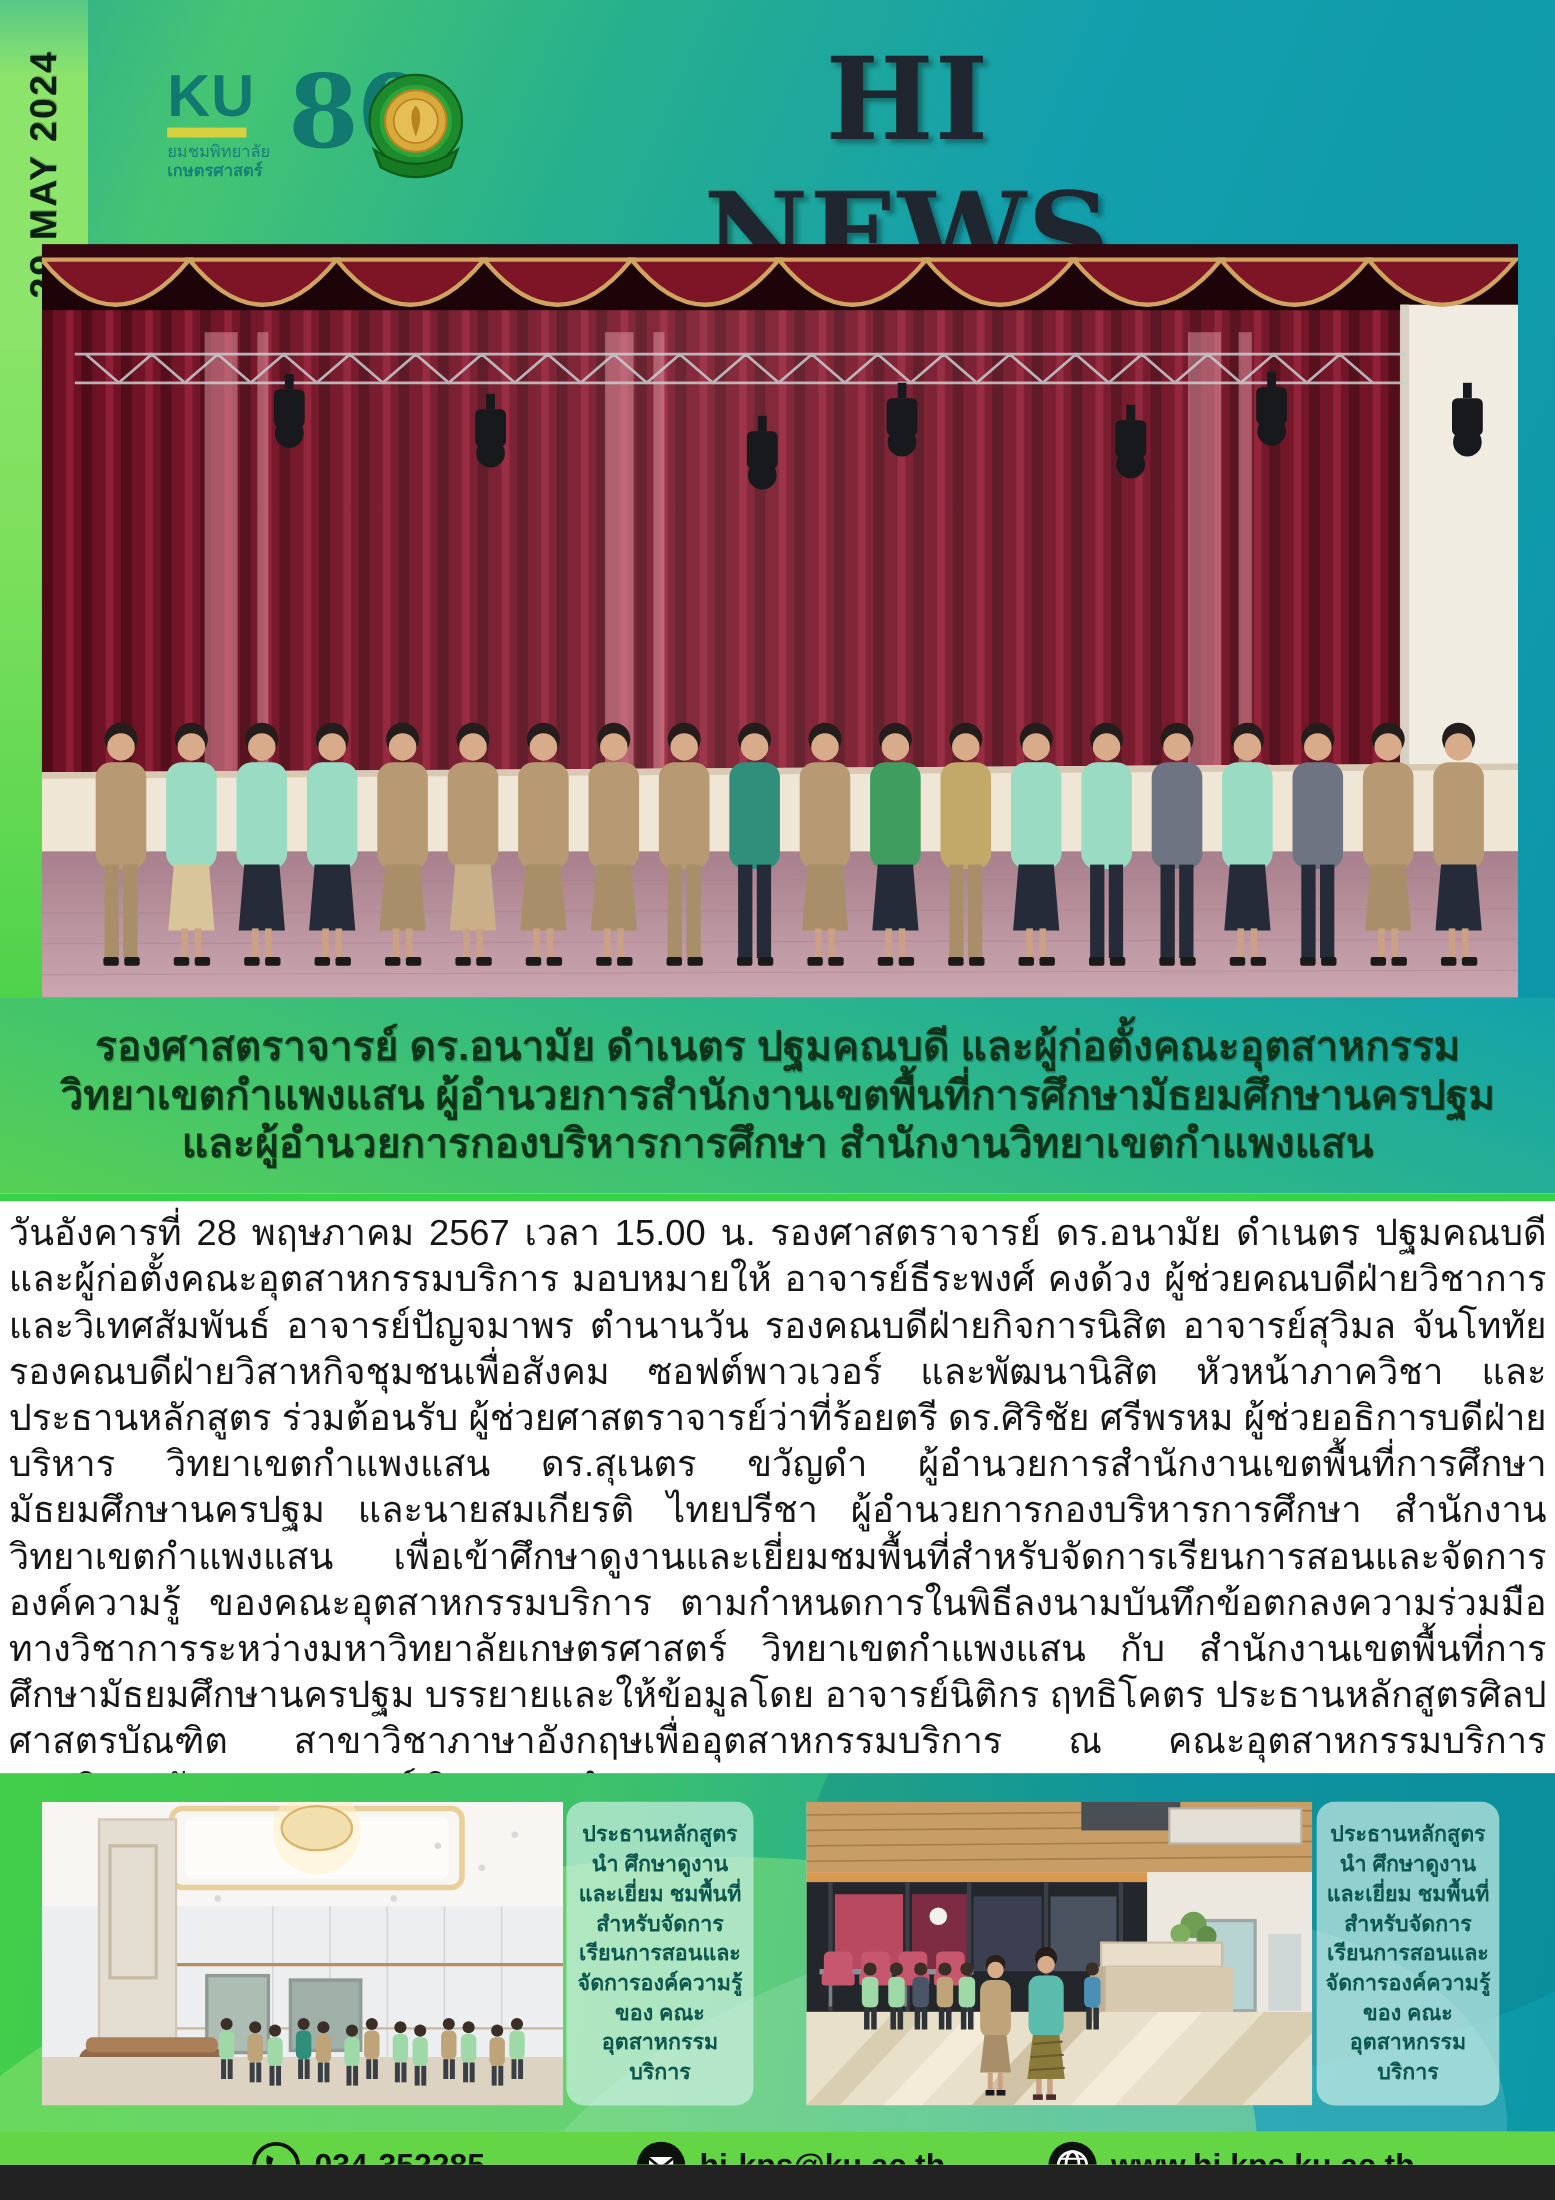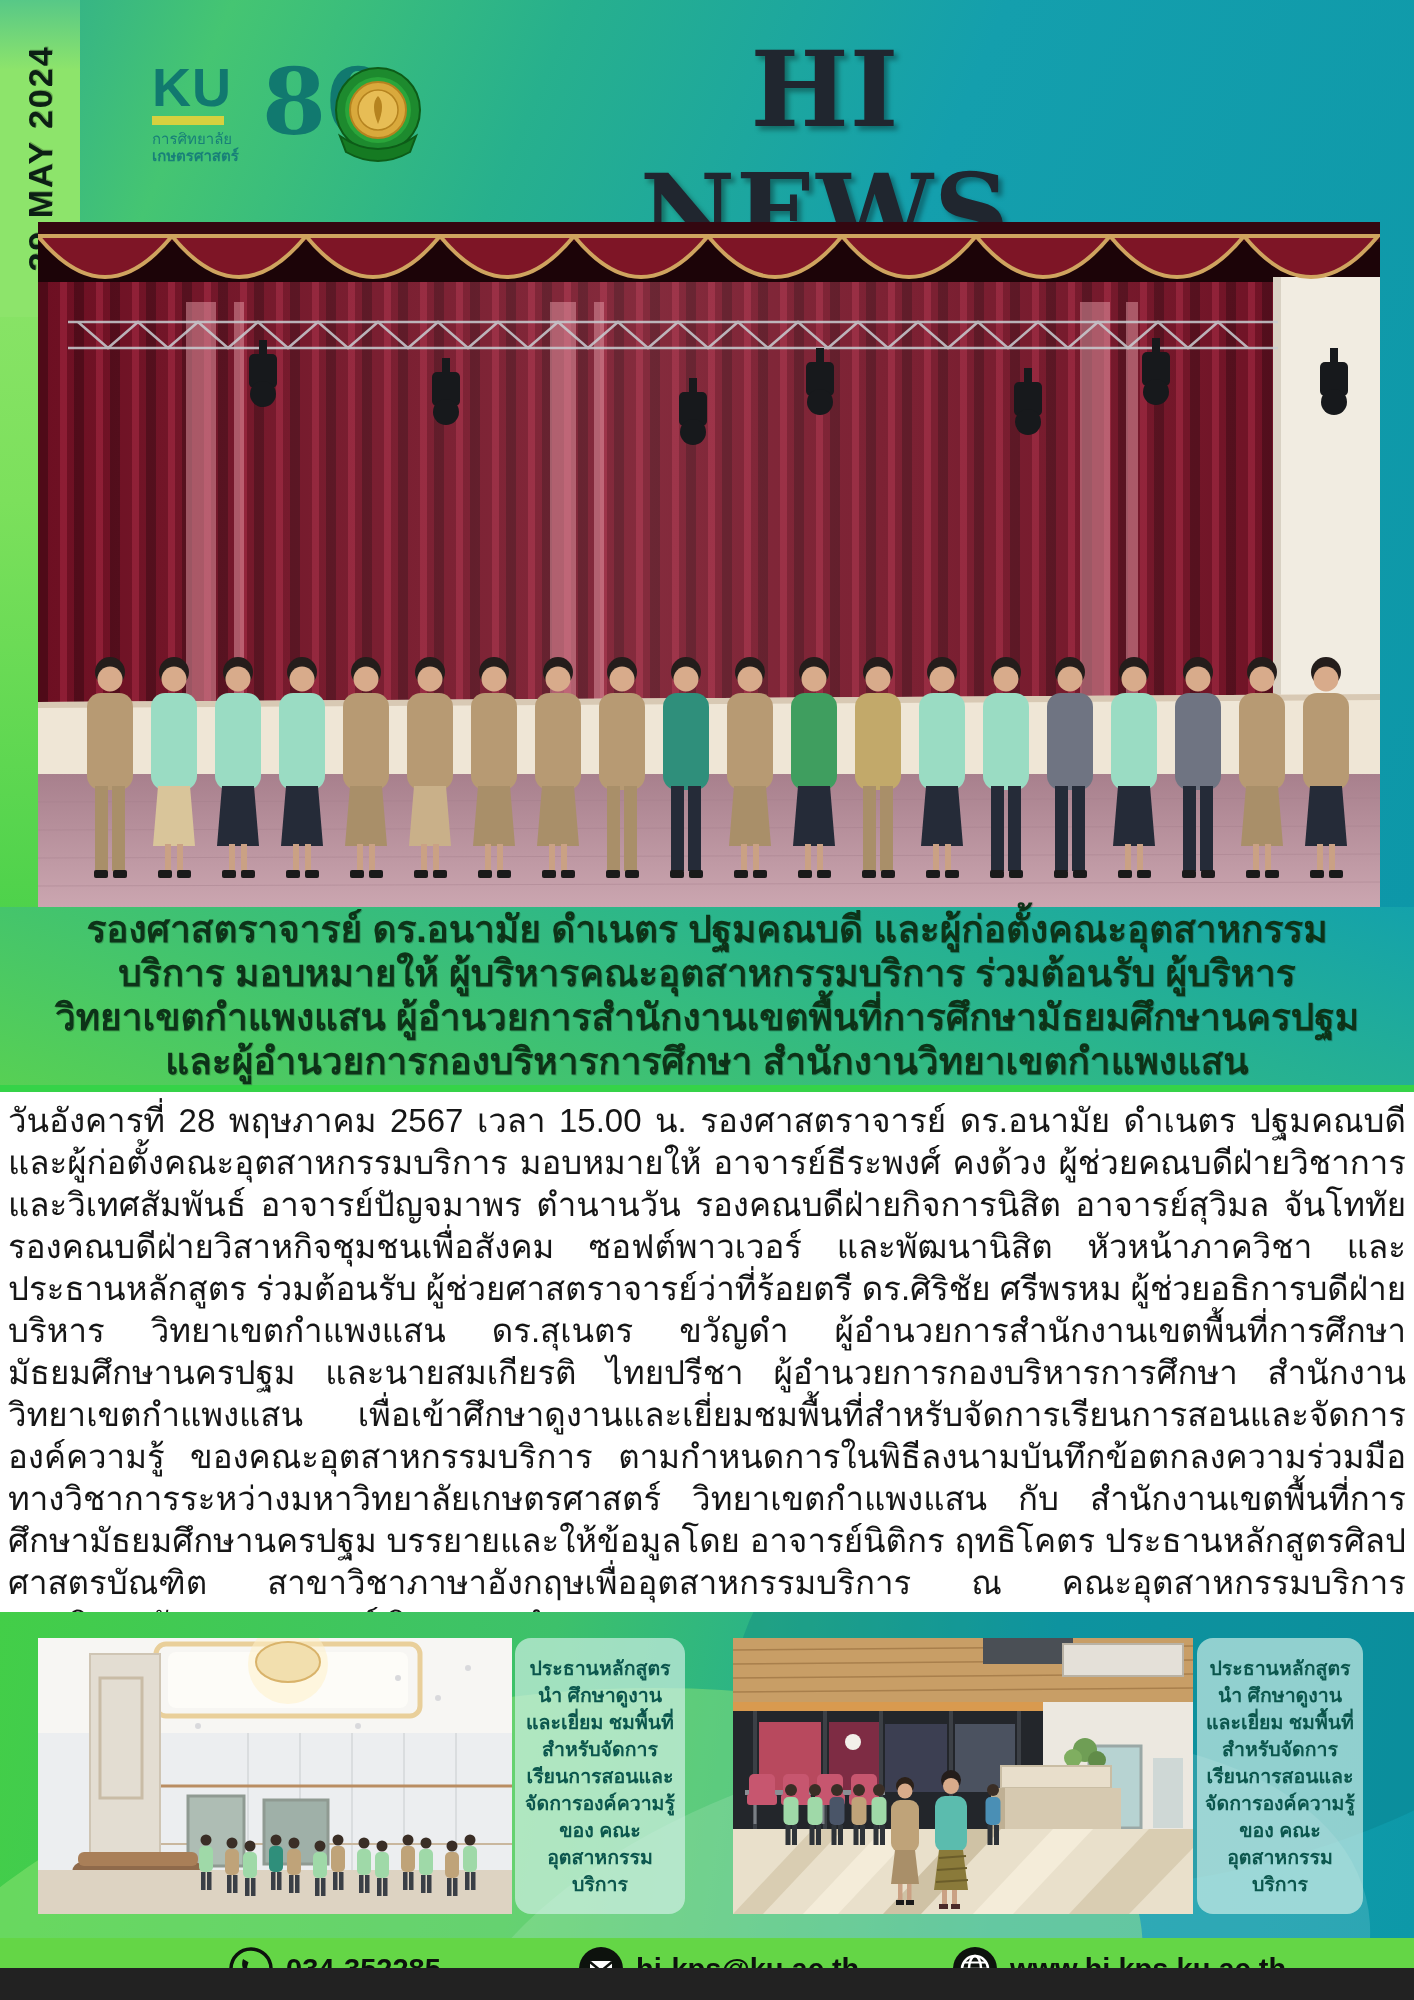--- a/index.html
+++ b/index.html
@@ -94,21 +94,21 @@
 <body>
 
 <div class="poster">
 
   <div class="sec-header"></div>
   <div class="left-strip"></div>
 
   <div class="ku-logo">
     <div class="ku-acronym">KU</div>
     <div class="ku-bar"></div>
-    <div class="ku-line">การศิทยาลัย</div>
+    <div class="ku-line">ยมชมพิทยาลัย</div>
     <div class="ku-line b">เกษตรศาสตร์</div>
   </div>
 
   <div class="ku-80"><i>​</i><span>80</span></div>
 
   <div class="emblem">
     <svg width="96" height="100" viewBox="0 0 96 100">
       <circle cx="48" cy="44" r="42" fill="#1d8a2e"></circle>
       <circle cx="48" cy="44" r="42" fill="none" stroke="#0d5c18" stroke-width="2"></circle>
       <circle cx="48" cy="44" r="33" fill="#2aa53a"></circle>
@@ -420,21 +420,20 @@
             <rect x="1291" y="622" width="6" height="27" fill="#caa184"></rect>
             <rect x="1272" y="648" width="14" height="8" rx="2" fill="#1a1a1a"></rect>
             <rect x="1291" y="648" width="14" height="8" rx="2" fill="#1a1a1a"></rect>
           </g>
         </g>
     </svg>
   </div>
 
   <div class="sec-headline">
     <div>รองศาสตราจารย์ ดร.อนามัย ดำเนตร ปฐมคณบดี และผู้ก่อตั้งคณะอุตสาหกรรม</div>
-    <div>บริการ มอบหมายให้ ผู้บริหารคณะอุตสาหกรรมบริการ ร่วมต้อนรับ ผู้บริหาร</div>
     <div>วิทยาเขตกำแพงแสน ผู้อำนวยการสำนักงานเขตพื้นที่การศึกษามัธยมศึกษานครปฐม</div>
     <div>และผู้อำนวยการกองบริหารการศึกษา สำนักงานวิทยาเขตกำแพงแสน</div>
   </div>
 
   <div class="sec-body">
     <p>วันอังคารที่ 28 พฤษภาคม 2567 เวลา 15.00 น. รองศาสตราจารย์ ดร.อนามัย ดำเนตร ปฐมคณบดี และผู้ก่อตั้งคณะอุตสาหกรรมบริการ มอบหมายให้ อาจารย์ธีระพงศ์ คงด้วง ผู้ช่วยคณบดีฝ่ายวิชาการและวิเทศสัมพันธ์ อาจารย์ปัญจมาพร ตำนานวัน รองคณบดีฝ่ายกิจการนิสิต อาจารย์สุวิมล จันโททัย รองคณบดีฝ่ายวิสาหกิจชุมชนเพื่อสังคม ซอฟต์พาวเวอร์ และพัฒนานิสิต หัวหน้าภาควิชา และประธานหลักสูตร ร่วมต้อนรับ ผู้ช่วยศาสตราจารย์ว่าที่ร้อยตรี ดร.ศิริชัย ศรีพรหม ผู้ช่วยอธิการบดีฝ่ายบริหาร วิทยาเขตกำแพงแสน ดร.สุเนตร ขวัญดำ ผู้อำนวยการสำนักงานเขตพื้นที่การศึกษามัธยมศึกษานครปฐม และนายสมเกียรติ ไทยปรีชา ผู้อำนวยการกองบริหารการศึกษา สำนักงานวิทยาเขตกำแพงแสน เพื่อเข้าศึกษาดูงานและเยี่ยมชมพื้นที่สำหรับจัดการเรียนการสอนและจัดการองค์ความรู้ ของคณะอุตสาหกรรมบริการ ตามกำหนดการในพิธีลงนามบันทึกข้อตกลงความร่วมมือทางวิชาการระหว่างมหาวิทยาลัยเกษตรศาสตร์ วิทยาเขตกำแพงแสน กับ สำนักงานเขตพื้นที่การศึกษามัธยมศึกษานครปฐม บรรยายและให้ข้อมูลโดย อาจารย์นิติกร ฤทธิโคตร ประธานหลักสูตรศิลปศาสตรบัณฑิต สาขาวิชาภาษาอังกฤษเพื่ออุตสาหกรรมบริการ ณ คณะอุตสาหกรรมบริการ มหาวิทยาลัยเกษตรศาสตร์ วิทยาเขตกำแพงแสน</p>
   </div>
 
   <div class="sec-bottom">
     <div class="swoosh sw3"></div>

